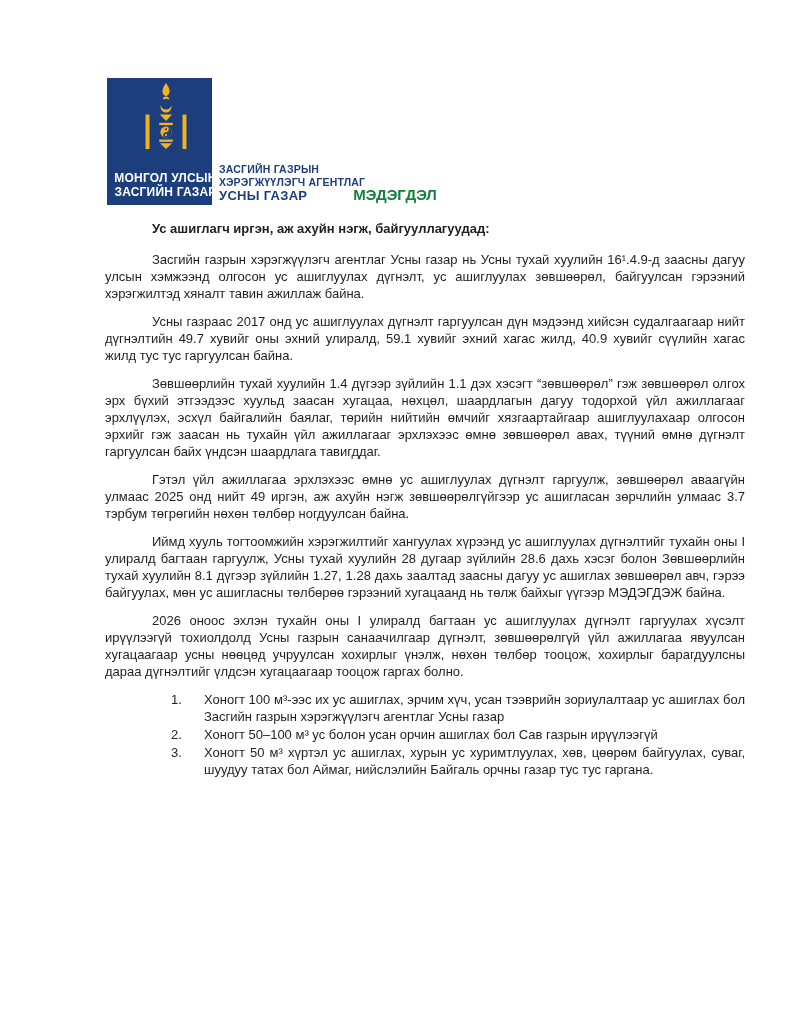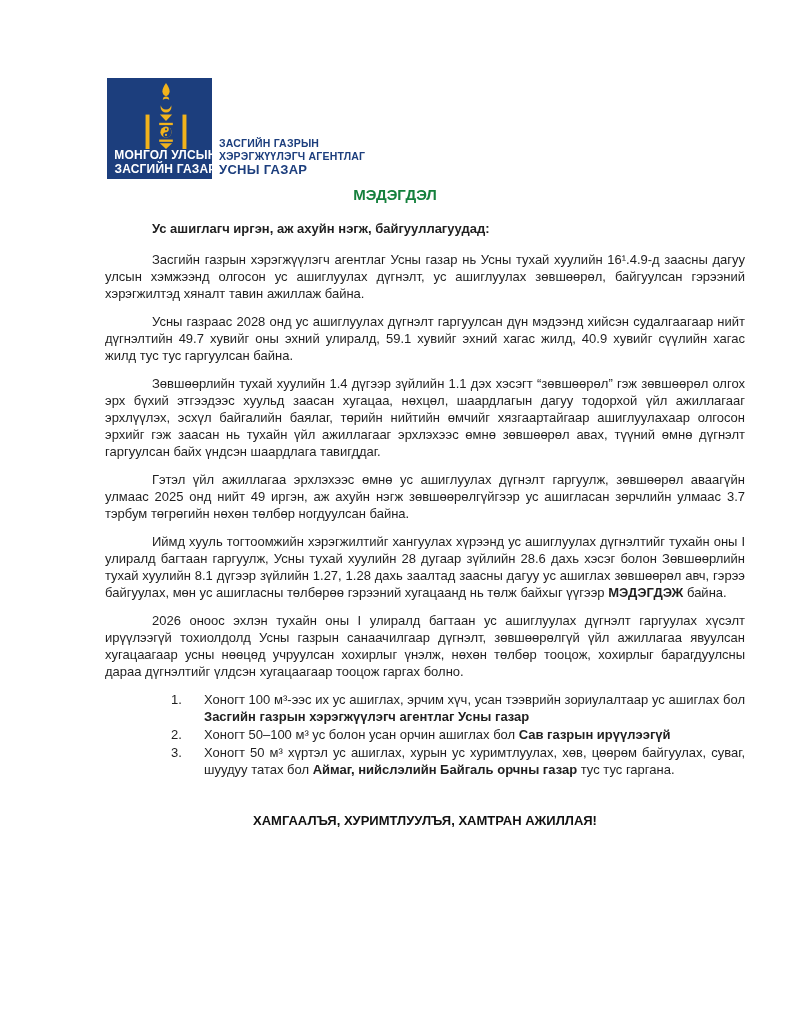--- a/index.html
+++ b/index.html
@@ -10,21 +10,21 @@
     font-family:"Liberation Sans","DejaVu Sans",sans-serif;
     color:#1f1f1f;
     overflow:hidden;
   }
   
   .letterhead{
     position:absolute;left:107px;top:78px;
     display:flex;align-items:flex-end;gap:7px;
   }
   .logo-square{
-    width:105px;height:101px;
+    width:105px;height:127px;
     background:#1c3e7d;
     display:flex;flex-direction:column;align-items:center;justify-content:space-between;
     padding:5px 4px 6px 16px;box-sizing:border-box;
   }
   .logo-org{
     color:#ffffff;font-weight:bold;font-size:12px;line-height:13.5px;
     text-align:center;white-space:nowrap;letter-spacing:.2px;
   }
   .agency{
     color:#1c3e7d;font-weight:bold;
@@ -45,21 +45,21 @@
   .para{margin:0 0 11px 0;text-align:justify;text-indent:47px;}
   .list-heading{font-weight:bold;margin:0 0 2px 0;padding-left:47px;}
   .num-list{margin:0;}
   .num-item{display:flex;margin:0 0 1px 0;}
   .num-item .num{flex:0 0 33px;margin-left:66px;}
   .num-item .li-text{flex:1;text-align:justify;}
   .closing{
     margin-top:32px;
     text-align:center;font-weight:bold;font-size:13px;line-height:21px;color:#111;
   }
-  b{font-weight:bold;margin-top:16px;}
+  b{font-weight:normal;margin-top:16px;}
 </style>
 </head>
 <body>
 
 <div class="page">
 
   <div class="letterhead">
     <div class="logo-square">
       <span style="display:block;line-height:0;">
         <svg width="44" height="66" viewBox="0 0 60 92" xmlns="http://www.w3.org/2000/svg">
@@ -106,21 +106,21 @@
     </div>
   </div>
 
   <div class="doc-title">МЭДЭГДЭЛ</div>
 
   <div class="content">
 
     <p class="salutation">Ус ашиглагч иргэн, аж ахуйн нэгж, байгууллагуудад:</p>
 
     <p class="para">Засгийн газрын хэрэгжүүлэгч агентлаг Усны газар нь Усны тухай хуулийн 16¹.4.9-д заасны дагуу улсын хэмжээнд олгосон ус ашиглуулах дүгнэлт, ус ашиглуулах зөвшөөрөл, байгуулсан гэрээний хэрэгжилтэд хяналт тавин ажиллаж байна.</p>
-    <p class="para">Усны газраас 2028 онд ус ашиглуулах дүгнэлт гаргуулсан дүн мэдээнд хийсэн судалгаагаар нийт дүгнэлтийн 49.7 хувийг оны эхний улиралд, 59.1 хувийг эхний хагас жилд, 40.9 хувийг сүүлийн хагас жилд тус тус гаргуулсан байна.</p>
+    <p class="para">Усны газраас 2017 онд ус ашиглуулах дүгнэлт гаргуулсан дүн мэдээнд хийсэн судалгаагаар нийт дүгнэлтийн 49.7 хувийг оны эхний улиралд, 59.1 хувийг эхний хагас жилд, 40.9 хувийг сүүлийн хагас жилд тус тус гаргуулсан байна.</p>
     <p class="para">Зөвшөөрлийн тухай хуулийн 1.4 дүгээр зүйлийн 1.1 дэх хэсэгт “зөвшөөрөл” гэж зөвшөөрөл олгох эрх бүхий этгээдээс хуульд заасан хугацаа, нөхцөл, шаардлагын дагуу тодорхой үйл ажиллагааг эрхлүүлэх, эсхүл байгалийн баялаг, төрийн нийтийн өмчийг хязгаартайгаар ашиглуулахаар олгосон эрхийг гэж заасан нь тухайн үйл ажиллагааг эрхлэхээс өмнө зөвшөөрөл авах, түүний өмнө дүгнэлт гаргуулсан байх үндсэн шаардлага тавигддаг.</p>
     <p class="para">Гэтэл үйл ажиллагаа эрхлэхээс өмнө ус ашиглуулах дүгнэлт гаргуулж, зөвшөөрөл аваагүйн улмаас 2025 онд нийт 49 иргэн, аж ахуйн нэгж зөвшөөрөлгүйгээр ус ашигласан зөрчлийн улмаас 3.7 тэрбум төгрөгийн нөхөн төлбөр ногдуулсан байна.</p>
 
     <p class="para"><span>Иймд хууль тогтоомжийн хэрэгжилтийг хангуулах хүрээнд ус ашиглуулах дүгнэлтийг тухайн оны I улиралд багтаан гаргуулж, Усны тухай хуулийн 28 дугаар зүйлийн 28.6 дахь хэсэг болон Зөвшөөрлийн тухай хуулийн 8.1 дүгээр зүйлийн 1.27, 1.28 дахь заалтад заасны дагуу ус ашиглах зөвшөөрөл авч, гэрээ байгуулах, мөн ус ашигласны төлбөрөө гэрээний хугацаанд нь төлж байхыг үүгээр </span><b>МЭДЭГДЭЖ</b><span> байна.</span></p>
 
     <p class="para">2026 оноос эхлэн тухайн оны I улиралд багтаан ус ашиглуулах дүгнэлт гаргуулах хүсэлт ирүүлээгүй тохиолдолд Усны газрын санаачилгаар дүгнэлт, зөвшөөрөлгүй үйл ажиллагаа явуулсан хугацаагаар усны нөөцөд учруулсан хохирлыг үнэлж, нөхөн төлбөр тооцож, хохирлыг барагдуулсны дараа дүгнэлтийг үлдсэн хугацаагаар тооцож гаргах болно.</p>
 
 
     <div class="num-list">
       <div class="num-item">
@@ -131,17 +131,16 @@
         <span class="num">2.</span>
         <span class="li-text"><span>Хоногт 50–100 м³ ус болон усан орчин ашиглах бол </span><b>Сав газрын ирүүлээгүй</b><span></span></span>
       </div>
       <div class="num-item">
         <span class="num">3.</span>
         <span class="li-text"><span>Хоногт 50 м³ хүртэл ус ашиглах, хурын ус хуримтлуулах, хөв, цөөрөм байгуулах, суваг, шуудуу татах бол </span><b>Аймаг, нийслэлийн Байгаль орчны газар</b><span> тус тус гаргана.</span></span>
       </div>
     </div>
 
     <div class="closing">
-      <div>ХАМГААЛЪЯ, ХУРИМТЛУУЛЪЯ, ХАМТРАН АЖИЛЛАЯ!</div>
     </div>
 
   </div>
 </div>
 
 </body></html>

